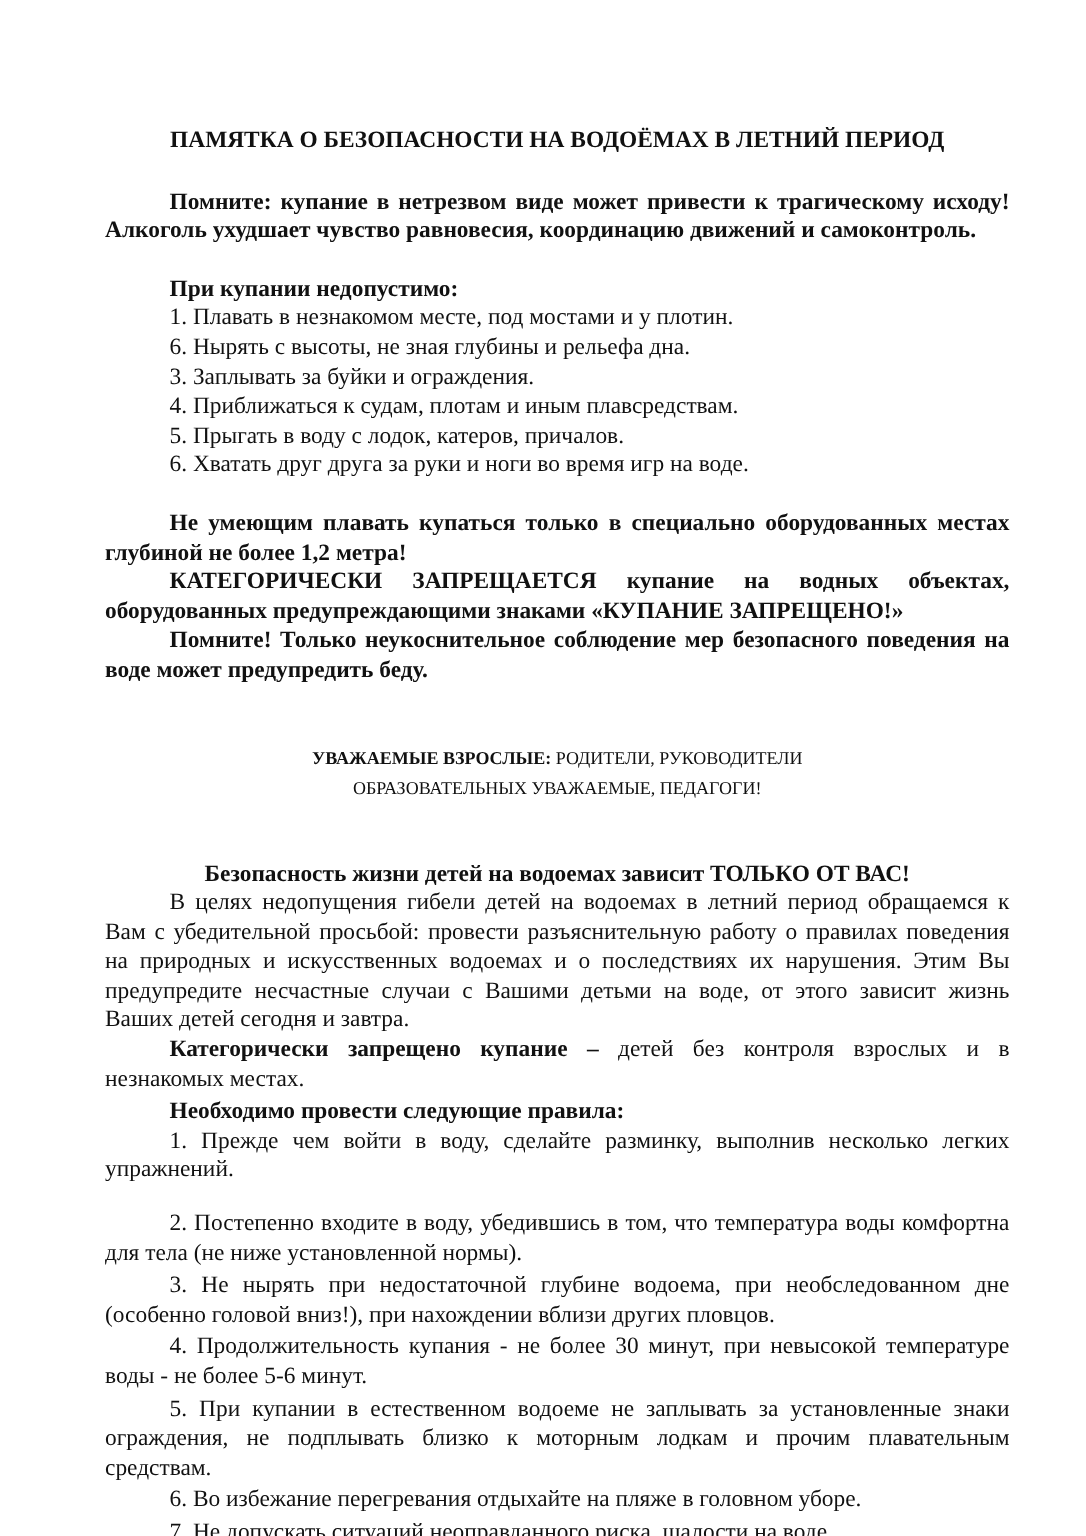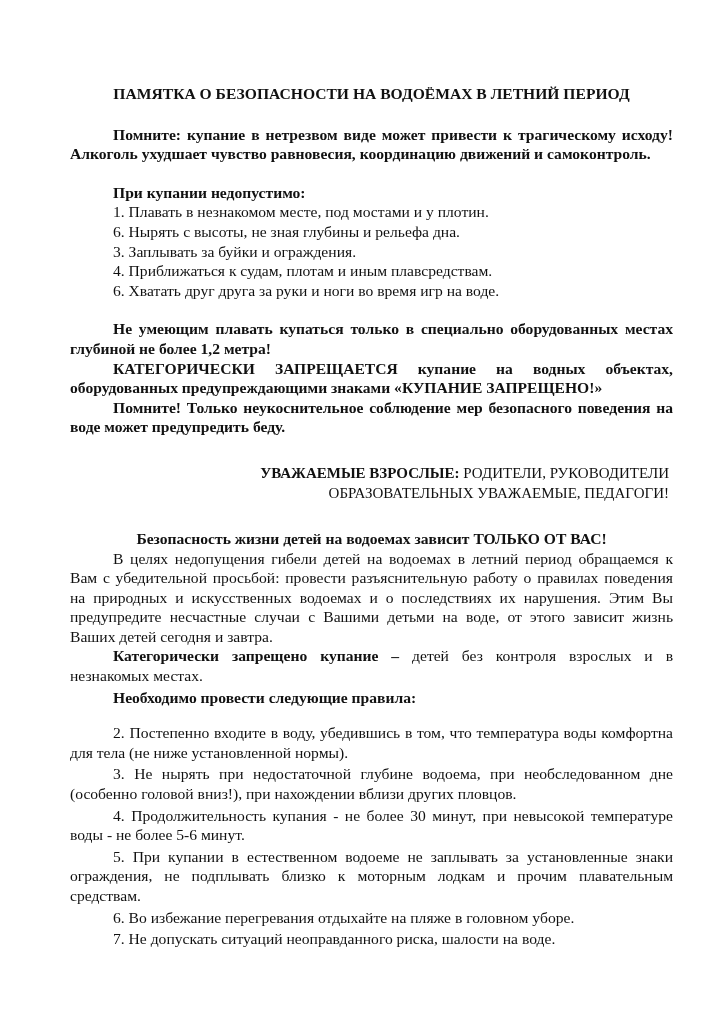--- a/index.html
+++ b/index.html
@@ -7,39 +7,40 @@
          font-family: "Liberation Serif", "DejaVu Serif", serif; color: #111; }
   .page { position: absolute; left: 70px; top: 84px; width: 603px; font-size: 15.6px; line-height: 19.6px; }
   .title { text-align: center; font-weight: bold; font-size: 15.6px; margin: 0 0 21px 0; }
   p { margin: 0; text-align: justify; }
   .ind { text-indent: 43px; }
   .b { font-weight: bold; }
   .gap { height: 19px; }
   .list { padding-left: 43px; }
   .list div { margin: 0; }
   .center { text-align: center; }
-  .h2 { text-align: right; font-size: 15px; line-height: 20px; margin: 4px; }
+  .h2 { text-align: center; font-size: 12px; line-height: 20px; margin: 16px; }
   .rule { margin-bottom: 0; }
 </style>
 </head>
 <body>
 
 <div class="page">
   <div class="title">ПАМЯТКА О БЕЗОПАСНОСТИ НА ВОДОЁМАХ В ЛЕТНИЙ ПЕРИОД</div>
 
   <p class="ind b">Помните: купание в нетрезвом виде может привести к трагическому исходу! Алкоголь ухудшает чувство равновесия, координацию движений и самоконтроль.</p>
 
   <div class="gap"></div>
 
   <div class="list">
     <div class="b">При купании недопустимо:</div>
     <div>1. Плавать в незнакомом месте, под мостами и у плотин.</div>
     <div>6. Нырять с высоты, не зная глубины и рельефа дна.</div>
     <div>3. Заплывать за буйки и ограждения.</div>
     <div>4. Приближаться к судам, плотам и иным плавсредствам.</div>
+    <div>5. Прыгать в воду с лодок, катеров, причалов.</div>
     <div>6. Хватать друг друга за руки и ноги во время игр на воде.</div>
   </div>
 
   <div class="gap"></div>
 
   <p class="ind b">Не умеющим плавать купаться только в специально оборудованных местах глубиной не более 1,2 метра!</p>
   <p class="ind b"><span>КАТЕГОРИЧЕСКИ ЗАПРЕЩАЕТСЯ</span><span> купание на водных объектах, оборудованных предупреждающими знаками «КУПАНИЕ ЗАПРЕЩЕНО!»</span></p>
   <p class="ind b">Помните! Только неукоснительное соблюдение мер безопасного поведения на воде может предупредить беду.</p>
 
   <div class="gap" style="height:22px"></div>
@@ -49,19 +50,20 @@
     <div>ОБРАЗОВАТЕЛЬНЫХ УВАЖАЕМЫЕ, ПЕДАГОГИ!</div>
   </div>
 
   <div class="gap" style="height:22px"></div>
 
   <p class="center b">Безопасность жизни детей на водоемах зависит ТОЛЬКО ОТ ВАС!</p>
   <p class="ind">В целях недопущения гибели детей на водоемах в летний период обращаемся к Вам с убедительной просьбой: провести разъяснительную работу о правилах поведения на природных и искусственных водоемах и о последствиях их нарушения. Этим Вы предупредите несчастные случаи с Вашими детьми на воде, от этого зависит жизнь Ваших детей сегодня и завтра.</p>
   <p class="ind"><span class="b">Категорически запрещено купание –</span><span> детей без контроля взрослых и в незнакомых местах.</span></p>
   <p class="ind b" style="margin-top:2px">Необходимо провести следующие правила:</p>
 
+  <p class="ind rule">1. Прежде чем войти в воду, сделайте разминку, выполнив несколько легких упражнений.</p>
   <p class="ind rule" style="margin-top:16px">2. Постепенно входите в воду, убедившись в том, что температура воды комфортна для тела (не ниже установленной нормы).</p>
   <p class="ind rule" style="margin-top:2px">3. Не нырять при недостаточной глубине водоема, при необследованном дне (особенно головой вниз!), при нахождении вблизи других пловцов.</p>
   <p class="ind rule" style="margin-top:2px">4. Продолжительность купания - не более 30 минут, при невысокой температуре воды - не более 5-6 минут.</p>
   <p class="ind rule" style="margin-top:2px">5. При купании в естественном водоеме не заплывать за установленные знаки ограждения, не подплывать близко к моторным лодкам и прочим плавательным средствам.</p>
   <p class="ind rule" style="margin-top:2px">6. Во избежание перегревания отдыхайте на пляже в головном уборе.</p>
   <p class="ind rule" style="margin-top:2px">7. Не допускать ситуаций неоправданного риска, шалости на воде.</p>
 </div>
 
 </body></html>

